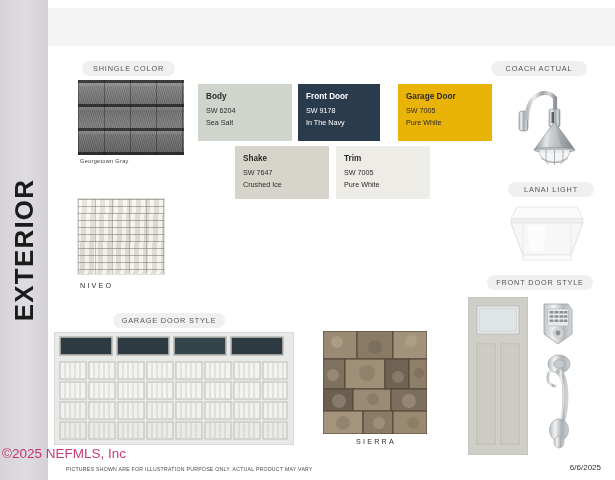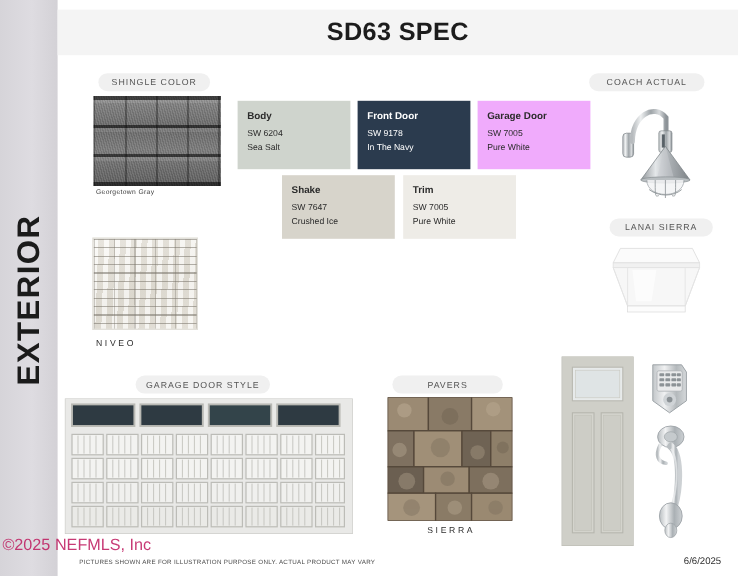--- a/index.html
+++ b/index.html
@@ -137,42 +137,41 @@
 </head>
 <body>
 
 <div id="sheet">
 
   <div id="sidebar">
     <div id="sidebar-label">EXTERIOR</div>
   </div>
 
   <div id="header-band"></div>
-  <div id="page-title">SD63 SPEC</div>
 
   <div class="pill" style="left:82px; top:61px; width:93px;">SHINGLE COLOR</div>
   <div class="tile shingle" style="left:78px; top:80px; width:106px; height:75px;"></div>
   <div class="caption" style="left:80px; top:158px;">Georgetown Gray</div>
 
   <div class="tile stone" style="left:77px; top:198px; width:88px; height:77px; border:1px solid #e2e0da;"></div>
   <div class="caption wide" style="left:80px; top:281px;">NIVEO</div>
 
   <div class="swatch" style="left:198px; top:84px; width:94px; height:57px; background:#cfd4cd;">
     <div class="sw-name">Body</div>
     <div class="sw-code">SW 6204</div>
     <div class="sw-color-name">Sea Salt</div>
   </div>
 
-  <div class="swatch dark" style="left:298px; top:84px; width:94px; height:57px; background:#2b3b4e;">
+  <div class="swatch dark" style="left:298px; top:84px; width:82px; height:57px; background:#2b3b4e;">
     <div class="sw-name">Front Door</div>
     <div class="sw-code">SW 9178</div>
     <div class="sw-color-name">In The Navy</div>
   </div>
 
-  <div class="swatch" style="left:398px; top:84px; width:94px; height:57px; background:#f0abfc;">
+  <div class="swatch" style="left:398px; top:84px; width:94px; height:57px; background:#eab308;">
     <div class="sw-name">Garage Door</div>
     <div class="sw-code">SW 7005</div>
     <div class="sw-color-name">Pure White</div>
   </div>
 
   <div class="swatch" style="left:235px; top:146px; width:94px; height:53px; background:#d7d4cb;">
     <div class="sw-name">Shake</div>
     <div class="sw-code">SW 7647</div>
     <div class="sw-color-name">Crushed Ice</div>
   </div>
@@ -212,37 +211,38 @@
     <path d="M49.5 44 L57 72 L42 72 Z" fill="#c9cdd0" opacity=".45"></path>
     <ellipse cx="49.5" cy="72" rx="20.5" ry="2.6" fill="#b9bec1" stroke="#80868a" stroke-width=".5"></ellipse>
 
     <path d="M34 72 C34 88, 65 88, 65 72" fill="#f3f4f5" opacity=".85" stroke="#9aa0a4" stroke-width=".7"></path>
     <path d="M41 72 C41 86, 41 86, 44 85" fill="none" stroke="#8f9599" stroke-width=".7"></path>
     <path d="M49.5 72 L49.5 87" fill="none" stroke="#8f9599" stroke-width=".7"></path>
     <path d="M58 72 C58 86, 58 86, 55 85" fill="none" stroke="#8f9599" stroke-width=".7"></path>
     <path d="M36 80 C44 86, 56 86, 63 80" fill="none" stroke="#8f9599" stroke-width=".8"></path>
   </svg>
 
-  <div class="pill" style="left:508px; top:182px; width:86px;">LANAI SIERRA</div>
+  <div class="pill" style="left:508px; top:182px; width:86px;">LANAI LIGHT</div>
   <svg style="position:absolute; left:503px; top:203px;" width="88" height="64" viewBox="0 0 88 64">
 
     <path d="M14 4 L74 4 L80 16 L8 16 Z" fill="#fbfbfb" stroke="#dcdcdc" stroke-width=".7"></path>
     <path d="M8 16 L80 16 L80 20 L8 20 Z" fill="#f1f1f1" stroke="#dcdcdc" stroke-width=".6"></path>
 
     <path d="M8 20 L80 20 L68 52 L20 52 Z" fill="#f7f7f7" stroke="#e0e0e0" stroke-width=".7"></path>
     <path d="M20 20 L20 52" stroke="#e6e6e6" stroke-width=".8"></path>
     <path d="M68 20 L68 52" stroke="#e6e6e6" stroke-width=".8"></path>
     <path d="M8 20 L20 52" stroke="#e3e3e3" stroke-width=".7"></path>
     <path d="M80 20 L68 52" stroke="#e3e3e3" stroke-width=".7"></path>
 
     <rect x="20" y="52" width="48" height="5" fill="#fcfcfc" stroke="#dadada" stroke-width=".6"></rect>
 
     <path d="M24 22 L44 22 L40 48 L27 48 Z" fill="#ffffff" opacity=".6"></path>
   </svg>
 
+  <div class="pill" style="left:487px; top:275px; width:106px;">FRONT DOOR STYLE</div>
 
   <svg style="position:absolute; left:468px; top:297px;" width="60" height="158" viewBox="0 0 60 158">
     <rect x="0" y="0" width="60" height="158" fill="#cfcfc8" stroke="#b6b6ae" stroke-width=".8"></rect>
 
     <rect x="9" y="9" width="42" height="28" fill="#e7eaea" stroke="#b9b9b1" stroke-width=".9"></rect>
     <rect x="11.5" y="11.5" width="37" height="23" fill="#dfe4e5" stroke="#c7c7bf" stroke-width=".5"></rect>
 
     <rect x="9" y="47" width="18" height="100" fill="#d4d4cd" stroke="#b6b6ae" stroke-width=".9"></rect>
     <rect x="11" y="49" width="14" height="96" fill="#cdcdc6" stroke="#c0c0b8" stroke-width=".5"></rect>
     <rect x="33" y="47" width="18" height="100" fill="#d4d4cd" stroke="#b6b6ae" stroke-width=".9"></rect>
@@ -395,21 +395,20 @@
           <path d="M98 91 L98 106 M103 91 L103 106 M108 91 L108 106 M113 91 L113 106"></path>
           <path d="M127 91 L127 106 M132 91 L132 106 M137 91 L137 106 M142 91 L142 106"></path>
           <path d="M156 91 L156 106 M161 91 L161 106 M166 91 L166 106 M171 91 L171 106"></path>
           <path d="M185 91 L185 106 M190 91 L190 106 M195 91 L195 106 M200 91 L200 106"></path>
           <path d="M214 91 L214 106 M219 91 L219 106 M224 91 L224 106 M229 91 L229 106"></path>
         </g>
       </g>
     </g>
   </svg>
 
-  <div class="pill" style="left:327px; top:313px; width:92px;">PAVERS</div>
   <svg style="position:absolute; left:323px; top:331px;" width="104" height="103" viewBox="0 0 104 103">
     <rect width="104" height="103" fill="#8d7b65"></rect>
     <g stroke="#55483a" stroke-width="1.1">
       <rect x="0" y="0" width="34" height="28" fill="#9b8a73"></rect>
       <rect x="34" y="0" width="36" height="28" fill="#897a66"></rect>
       <rect x="70" y="0" width="34" height="28" fill="#a3927a"></rect>
       <rect x="0" y="28" width="22" height="30" fill="#7f7160"></rect>
       <rect x="22" y="28" width="40" height="30" fill="#a08f77"></rect>
       <rect x="62" y="28" width="24" height="30" fill="#6f6354"></rect>
       <rect x="86" y="28" width="18" height="30" fill="#8e7f69"></rect>

